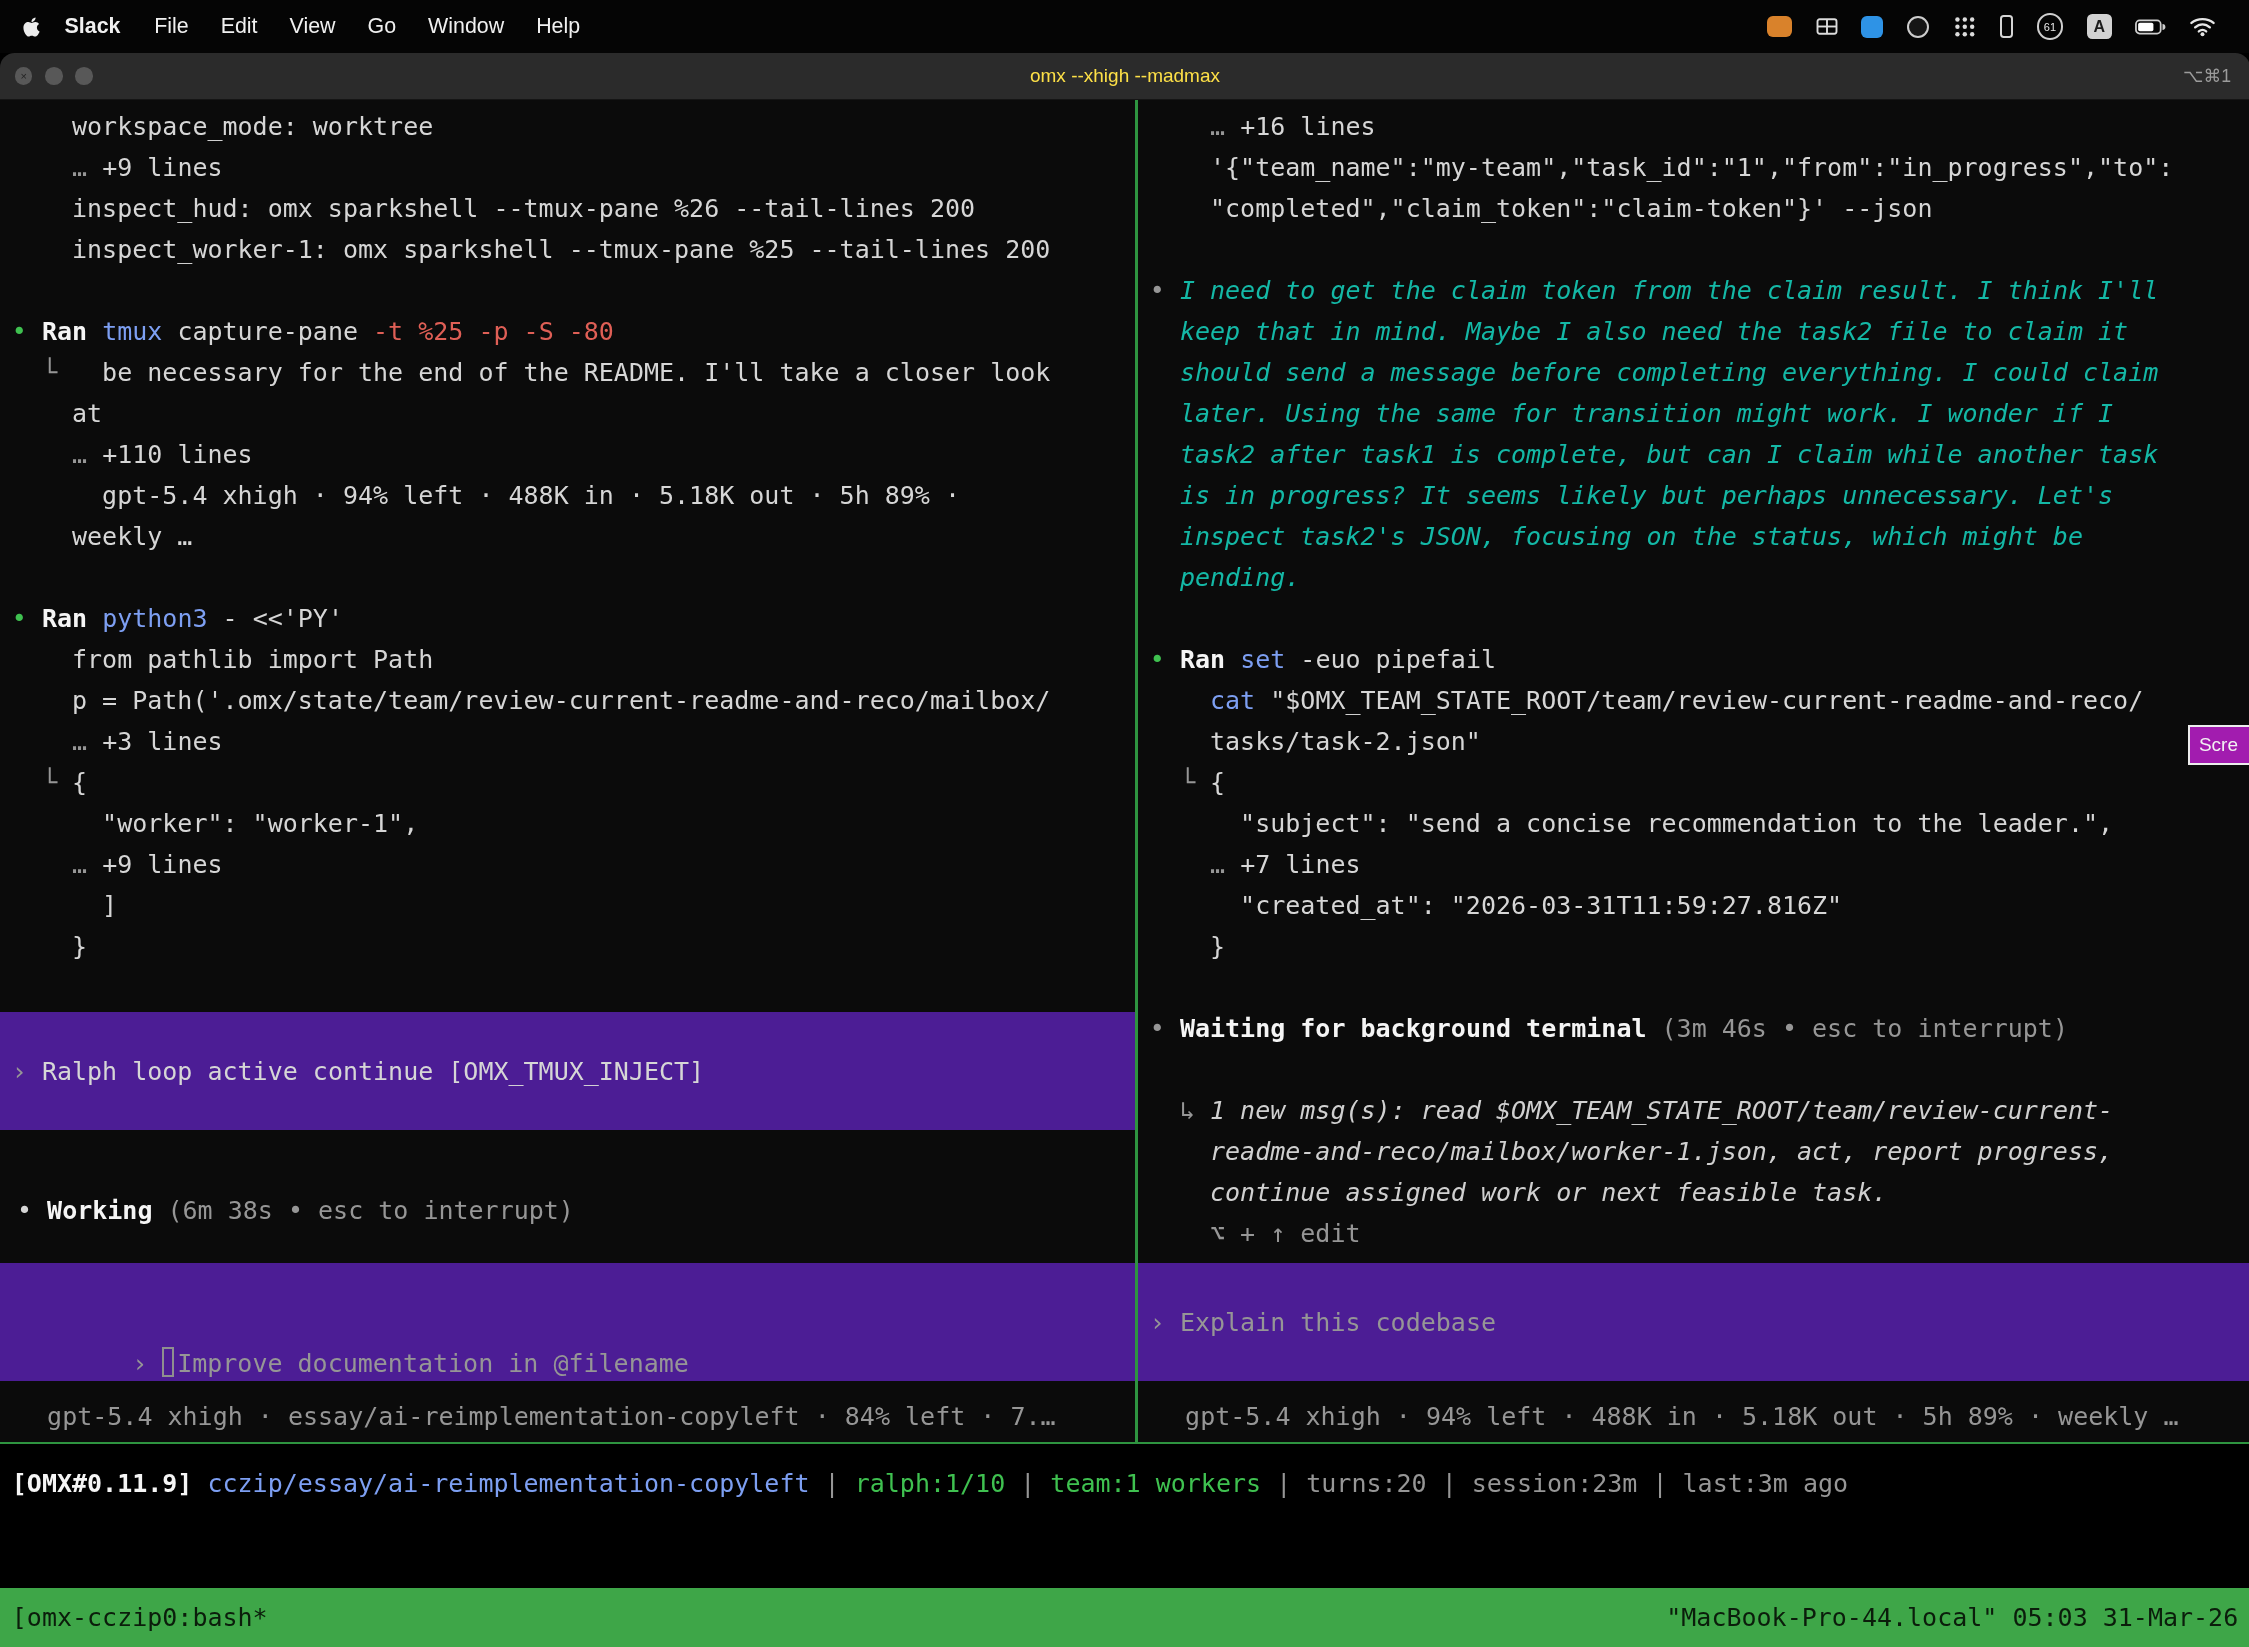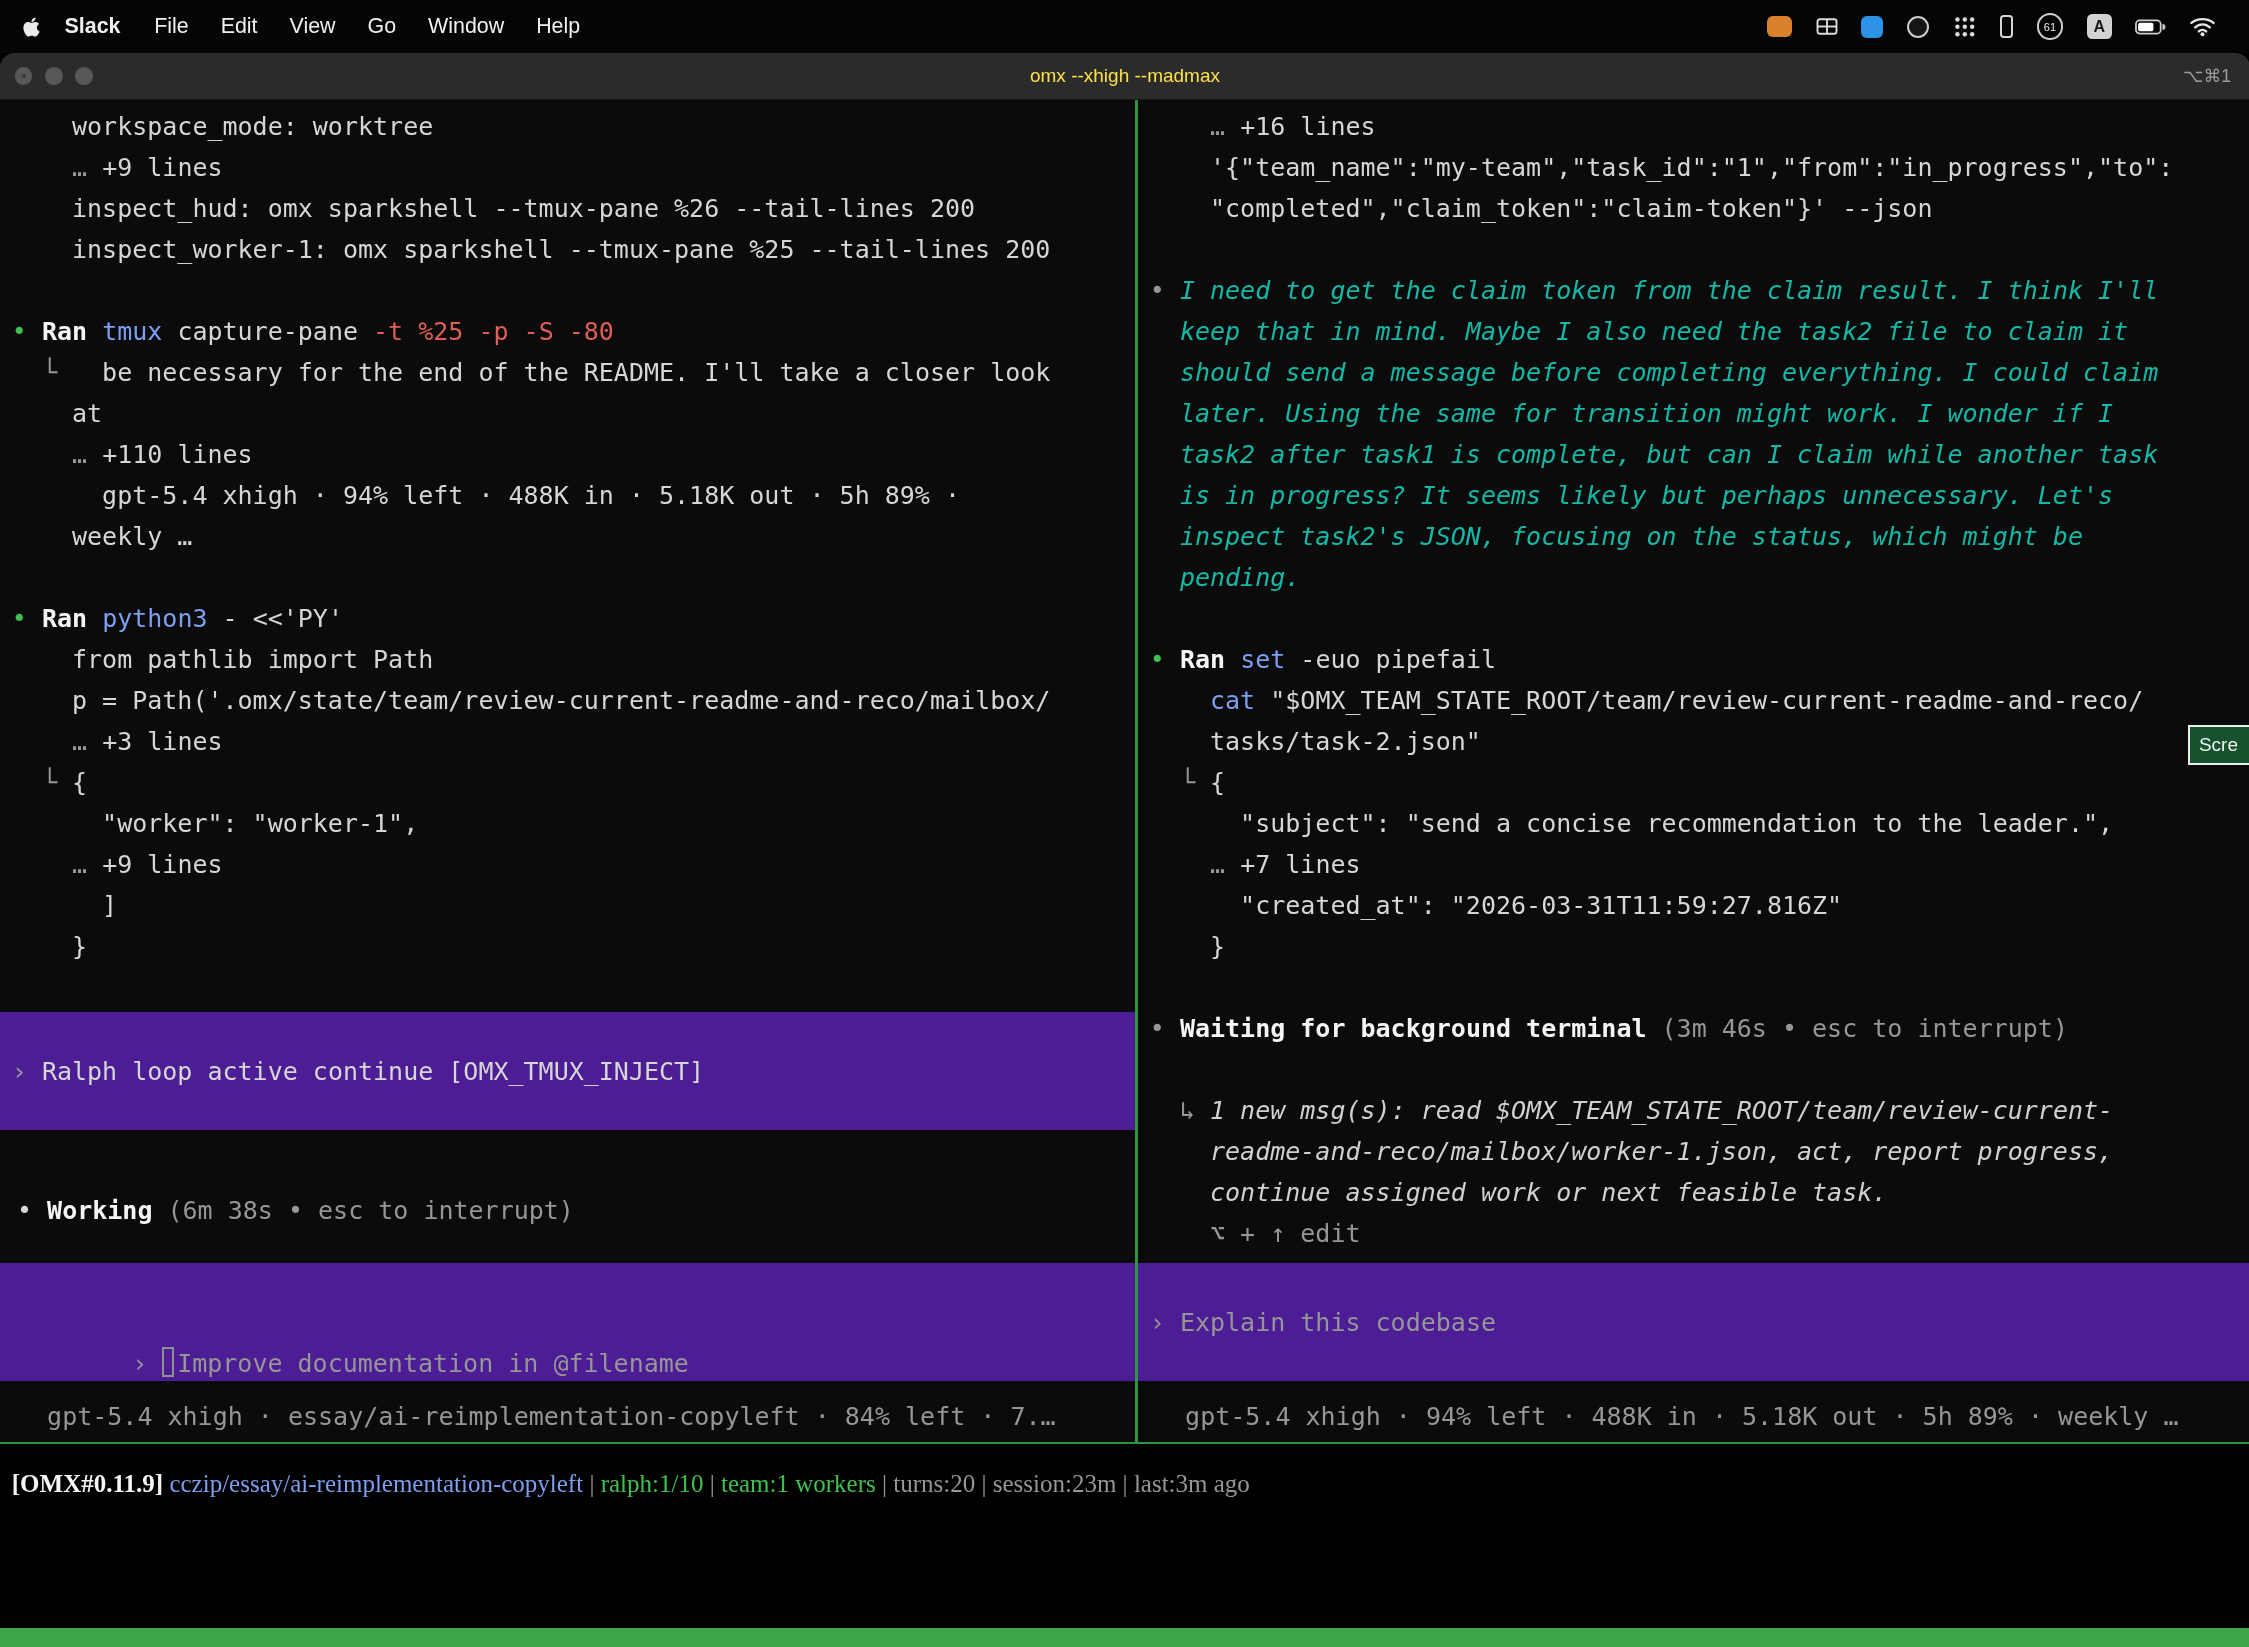--- a/index.html
+++ b/index.html
@@ -69,27 +69,27 @@
   .band-inject { top:912px; }
   .band-prompt { top:1163px; }
   .floatline { position:absolute; left:0; right:16px; padding-left:17px;margin-top:14px; }
   .working { top:1076px; }
   .footer  { top:1282px; }
   .cursor { display:inline-block; width:11.8px; height:29.5px; border:2.2px solid #8f8f8f;
     vertical-align:-5.2px; margin-right:3px; }
 
   
   .hr-green { height:2.2px; background:#2e9440; }
-  .omx-statusline { height:184px; padding:19px 0 0 11.8px; font-size:25px;font-family:Liberation Serif, serif; }
+  .omx-statusline { height:144px; padding:19px 0 0 11.8px; font-size:25px; }
   .tmuxbar { height:59px; background:#3ea648; color:#0b1d0b;
     display:flex; justify-content:space-between; align-items:center;
     padding:0 11.8px; font-size:25px; }
 
   .screen-tooltip { position:absolute; top:725px; right:0; height:40px; width:62px;
-    border:2.2px solid #ededed; border-right:none; background:#14532d; color:#f2f2f2;
+    border:2.2px solid #ededed; border-right:none; background:#a21caf; color:#f2f2f2;
     font:19px "Liberation Sans",sans-serif; display:flex; align-items:center;
     padding-left:8.9px; z-index:5; }
 </style>
 </head>
 <body>
 
 <div class="menubar">
   <div class="mb-left">
     <span class="mb-apple">
       <svg width="19" height="22" viewBox="0 0 384 512">

